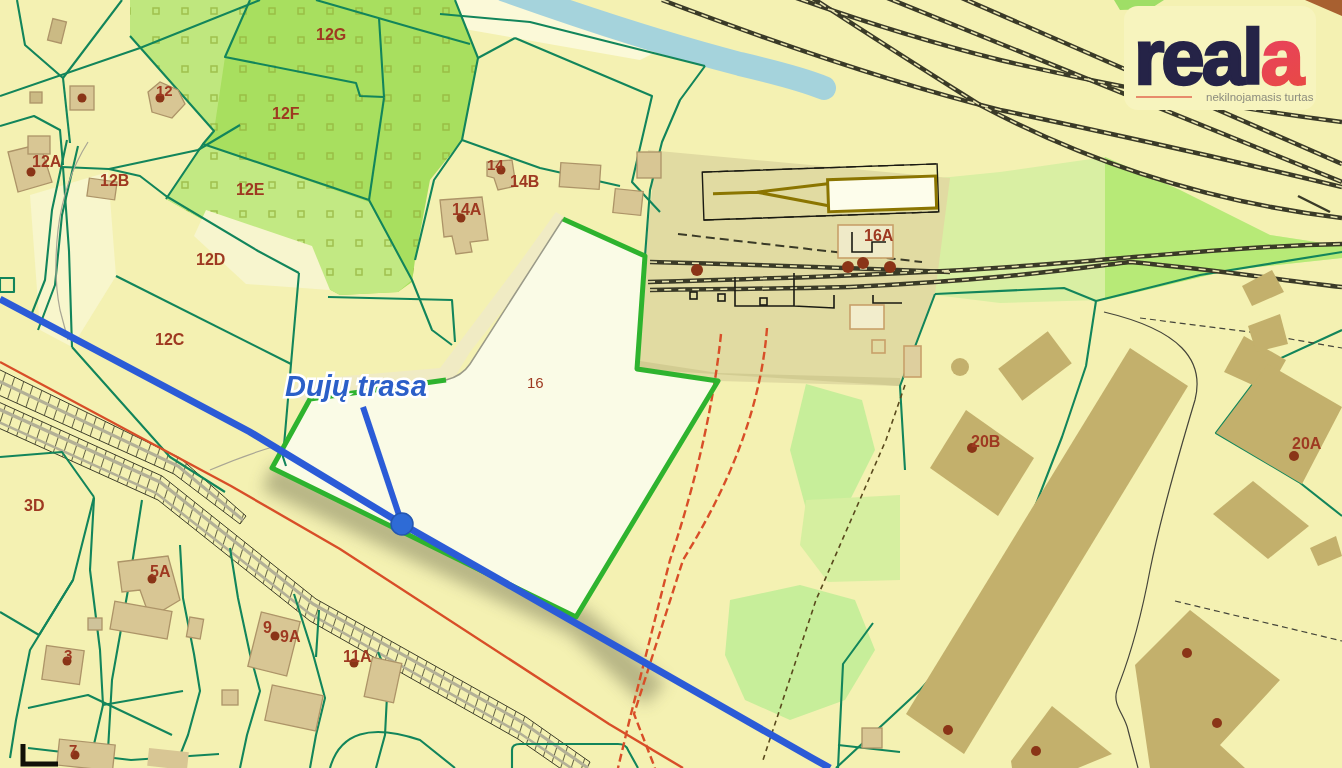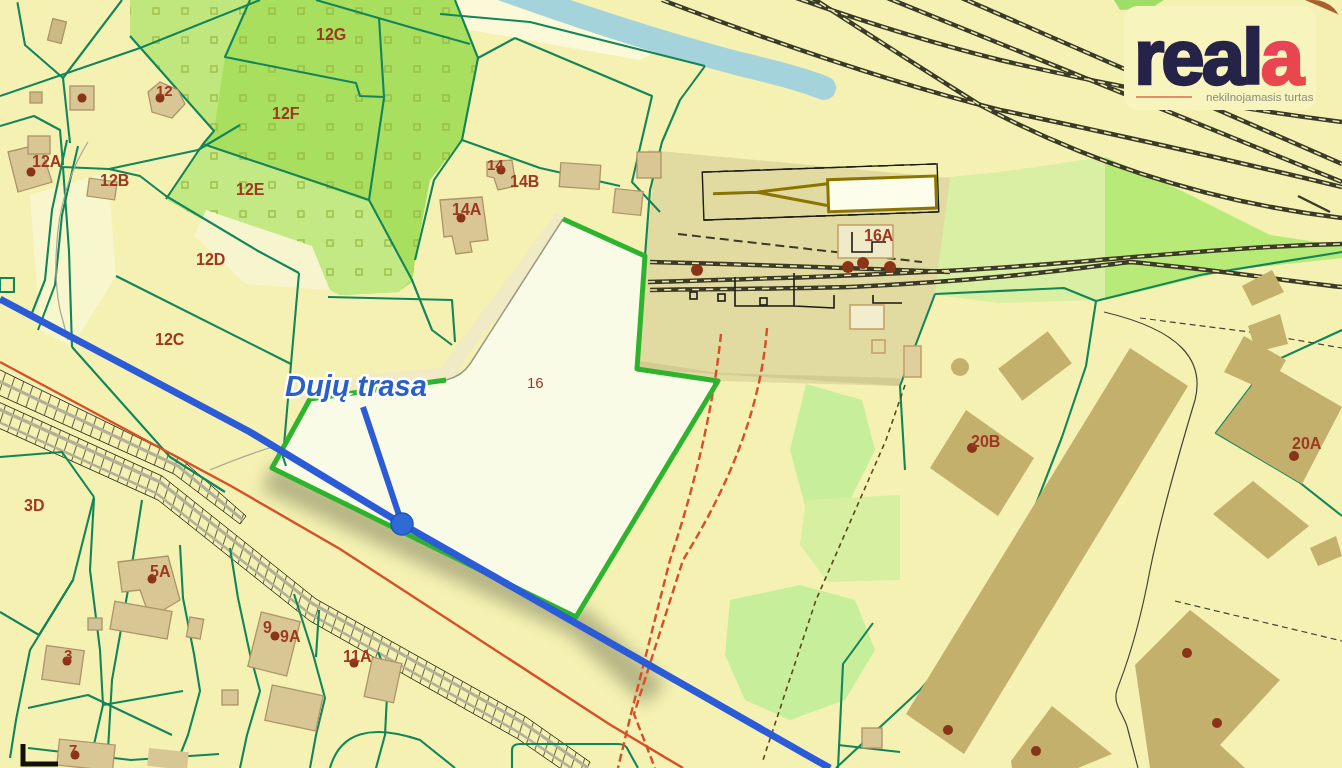--- a/index.html
+++ b/index.html
@@ -1,16 +1,16 @@
 <!DOCTYPE html>
 <html><head>
 <meta charset="utf-8">
 <style>
   html,body{margin:0;padding:0;background:#F4F1B2;}
-  .wrap{position:relative;width:1342px;height:768px;overflow:hidden;border-radius:28px;}
+  .wrap{position:relative;width:1342px;height:768px;overflow:hidden;}
   svg{display:block;}
   text{font-family:"Liberation Sans", sans-serif;}
 </style>
 </head>
 <body>
 <div class="wrap">
 <svg width="1342" height="768" viewBox="0 0 1342 768">
 <defs>
   <pattern id="dots" width="29" height="29" patternUnits="userSpaceOnUse">
     <rect x="8" y="8" width="6" height="6" fill="none" stroke="#94B23C" stroke-width="1.5" opacity="0.75"></rect>

